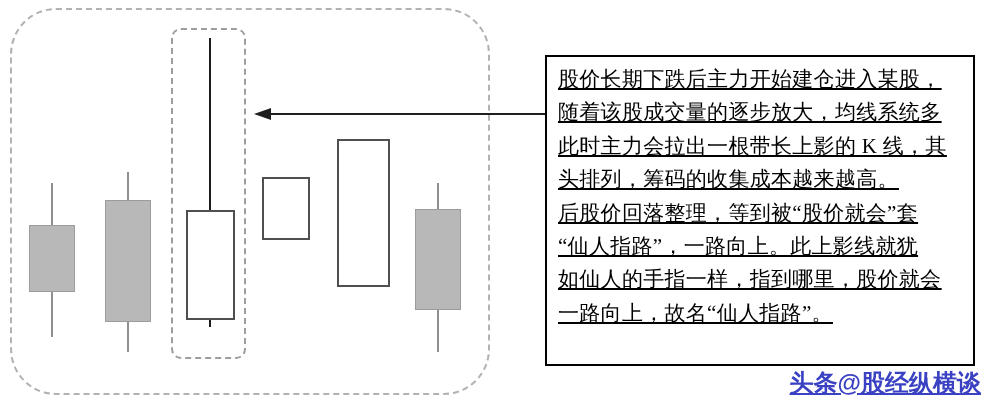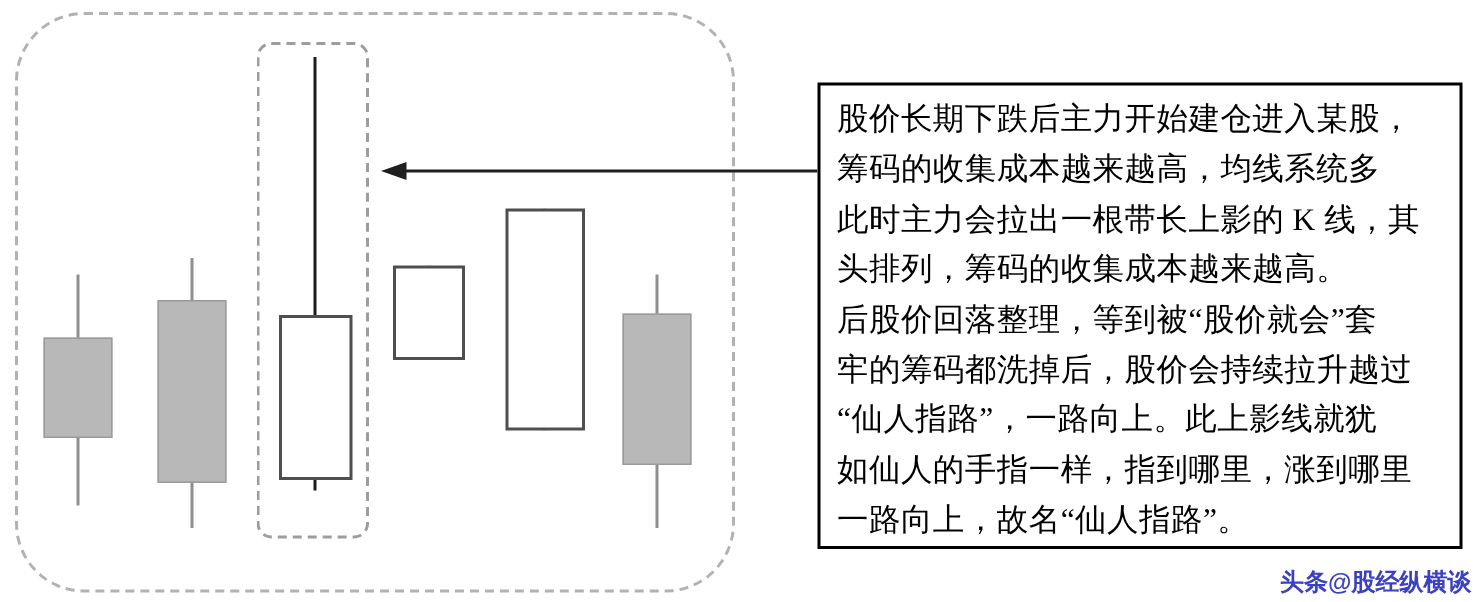--- a/index.html
+++ b/index.html
@@ -1,15 +1,15 @@
 <!DOCTYPE html>
 <html><head>
 <meta charset="utf-8">
 <style>
-  * { margin:0; padding:0; box-sizing:border-box; }
+  * { margin:0; padding:0; box-sizing:border-box;text-decoration:underline; }
   html,body { width:989px; height:401px; background:#ffffff; }
   body { position:relative; font-family:"Liberation Serif","DejaVu Serif",serif; overflow:hidden; }
 
   .stage { position:absolute; left:0; top:0; width:989px; height:401px; background:#fff; }
 
   
   .outer-dashed {
     position:absolute; left:10px; top:8px; width:480px; height:387px;
     border:2px dashed #b2b2b2; border-radius:46px;
   }
@@ -37,21 +37,21 @@
     border:2px solid #000; background:#fff; padding:6px 8px 0 11px;
   }
   .textline {
     font-size:21px; line-height:33.4px; color:#000;
     letter-spacing:0.3px; white-space:nowrap;
   }
 
   
   .watermark {
     position:absolute; right:8px; bottom:2px;
-    font-size:16px; font-weight:bold;
+    font-size:24px; font-weight:bold;
     font-family:"Liberation Sans","DejaVu Sans",sans-serif;
     white-space:nowrap;
     margin-left:39px;
   }
 </style>
 </head>
 <body>
 
 <div class="stage">
 
@@ -72,25 +72,24 @@
       <div class="candle-body" style="left: 415px; top: 209px; width: 46px; height: 101px; background: rgb(184, 184, 184); border: 1px solid rgb(155, 155, 155);"></div>
     </div>
 
   <div class="inner-dashed"></div>
 
   <div class="arrow-shaft"></div>
   <div class="arrow-head"></div>
 
   <div class="textbox">
     <div class="textline">股价长期下跌后主力开始建仓进入某股，</div>
-    <div class="textline">筹码的收集成本越来越高，均线系统多</div>
+    <div class="textline">随着该股成交量的逐步放大，均线系统多</div>
     <div class="textline">此时主力会拉出一根带长上影的 K 线，其</div>
     <div class="textline">头排列，筹码的收集成本越来越高。</div>
     <div class="textline">后股价回落整理，等到被“股价就会”套</div>
-    <div class="textline">牢的筹码都洗掉后，股价会持续拉升越过</div>
     <div class="textline">“仙人指路”，一路向上。此上影线就犹</div>
-    <div class="textline">如仙人的手指一样，指到哪里，涨到哪里</div>
+    <div class="textline">如仙人的手指一样，指到哪里，股价就会</div>
     <div class="textline">一路向上，故名“仙人指路”。</div>
   </div>
 
   <div class="watermark" style="color: rgb(58, 65, 194);">头条@股经纵横谈</div>
 
 </div>
 
 </body></html>

